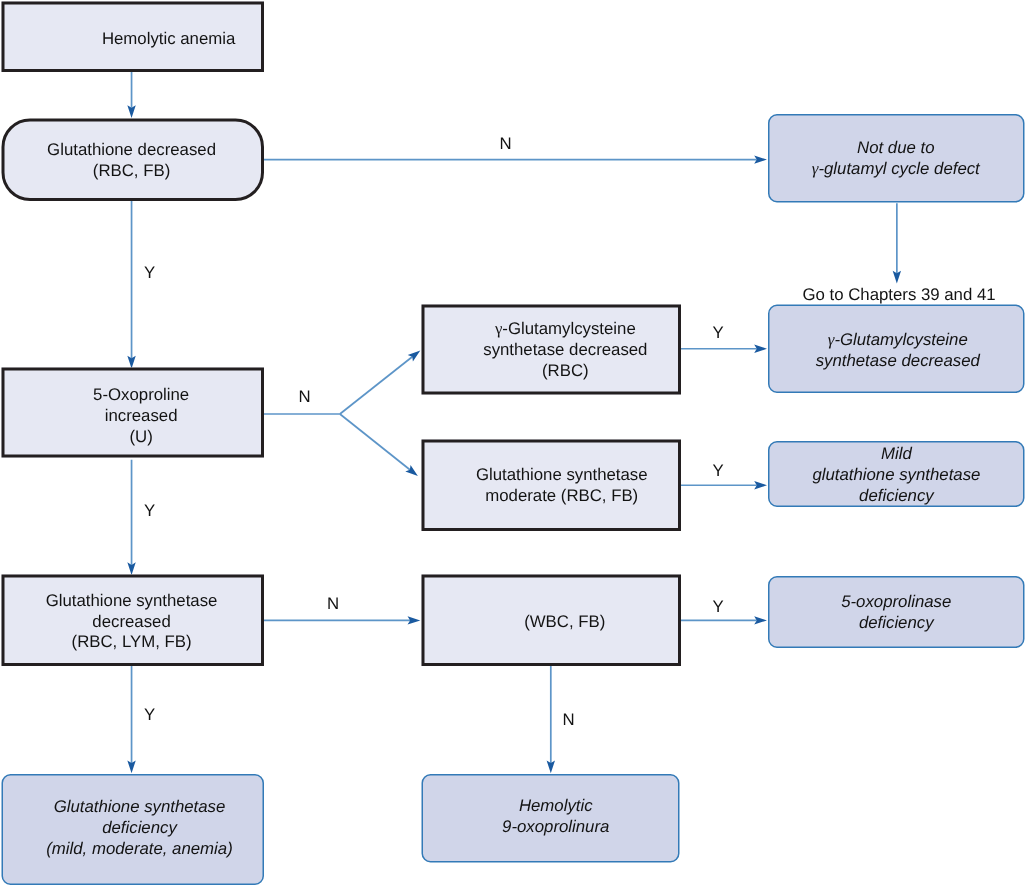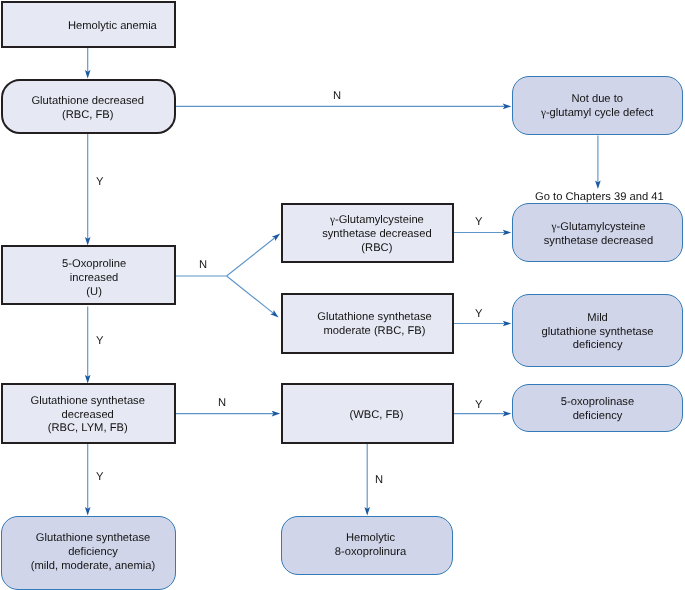--- a/index.html
+++ b/index.html
@@ -41,21 +41,22 @@
   }
   .node .ln { display: block; white-space: nowrap; transform: translate(var(--tx, 0px), var(--ty, 0px)); }
   .gam { font-family: "Liberation Serif", serif; }
   .rect {
     background: #e6e8f3;
     border: 2px solid #231f20;
   }
   .round {
     background: #d0d5e9;
     border: 1.85px solid #337ab7;
-    border-radius: 17px;
+    border-radius: 6px;
+    font-style: italic;
   }
   .edge-label {
     position: absolute;
     font-size: 11.2px;
     line-height: 12px;
     color: #131313;
     white-space: nowrap;
     z-index: 3;
   }
   .caption {
@@ -136,21 +137,21 @@
   <div class="node round" style="left:512px;top:203px;width:171px;height:59px;--tx:1.000px;--ty:0.800px;">
     <span class="ln"><span class="gam">γ</span>-Glutamylcysteine</span>
     <span class="ln">synthetase decreased</span>
   </div>
 
   <div class="node rect" style="left:281px;top:293px;width:173px;height:61px;--tx:7.000px;--ty:0.100px;">
     <span class="ln">Glutathione synthetase</span>
     <span class="ln">moderate (RBC, FB)</span>
   </div>
 
-  <div class="node round" style="left:512px;top:294px;width:171px;height:73px;--tx:0.100px;--ty:1.200px;">
+  <div class="node round" style="left:512px;top:294px;width:171px;height:44px;--tx:0.100px;--ty:1.200px;">
     <span class="ln">Mild</span>
     <span class="ln">glutathione synthetase</span>
     <span class="ln">deficiency</span>
   </div>
 
   <div class="node rect" style="left:1px;top:383px;width:175px;height:61px;--tx:-0.800px;--ty:1.100px;">
     <span class="ln">Glutathione synthetase</span>
     <span class="ln">decreased</span>
     <span class="ln">(RBC, LYM, FB)</span>
   </div>
@@ -165,21 +166,21 @@
   </div>
 
   <div class="node round" style="left:1px;top:516px;width:175px;height:74px;--tx:4.500px;--ty:-0.700px;">
     <span class="ln">Glutathione synthetase</span>
     <span class="ln">deficiency</span>
     <span class="ln">(mild, moderate, anemia)</span>
   </div>
 
   <div class="node round" style="left:281px;top:516px;width:172px;height:59px;--tx:3.500px;--ty:-1.100px;">
     <span class="ln">Hemolytic</span>
-    <span class="ln">8-oxoprolinura</span>
+    <span class="ln">9-oxoprolinura</span>
   </div>
 
   <div class="edge-label" style="left:333px;top:90px;">N</div>
   <div class="edge-label" style="left:96px;top:176px;">Y</div>
   <div class="edge-label" style="left:199px;top:259px;">N</div>
   <div class="edge-label" style="left:475px;top:216px;">Y</div>
   <div class="edge-label" style="left:475px;top:308px;">Y</div>
   <div class="edge-label" style="left:96px;top:335px;">Y</div>
   <div class="edge-label" style="left:218px;top:397px;">N</div>
   <div class="edge-label" style="left:475px;top:399px;">Y</div>

